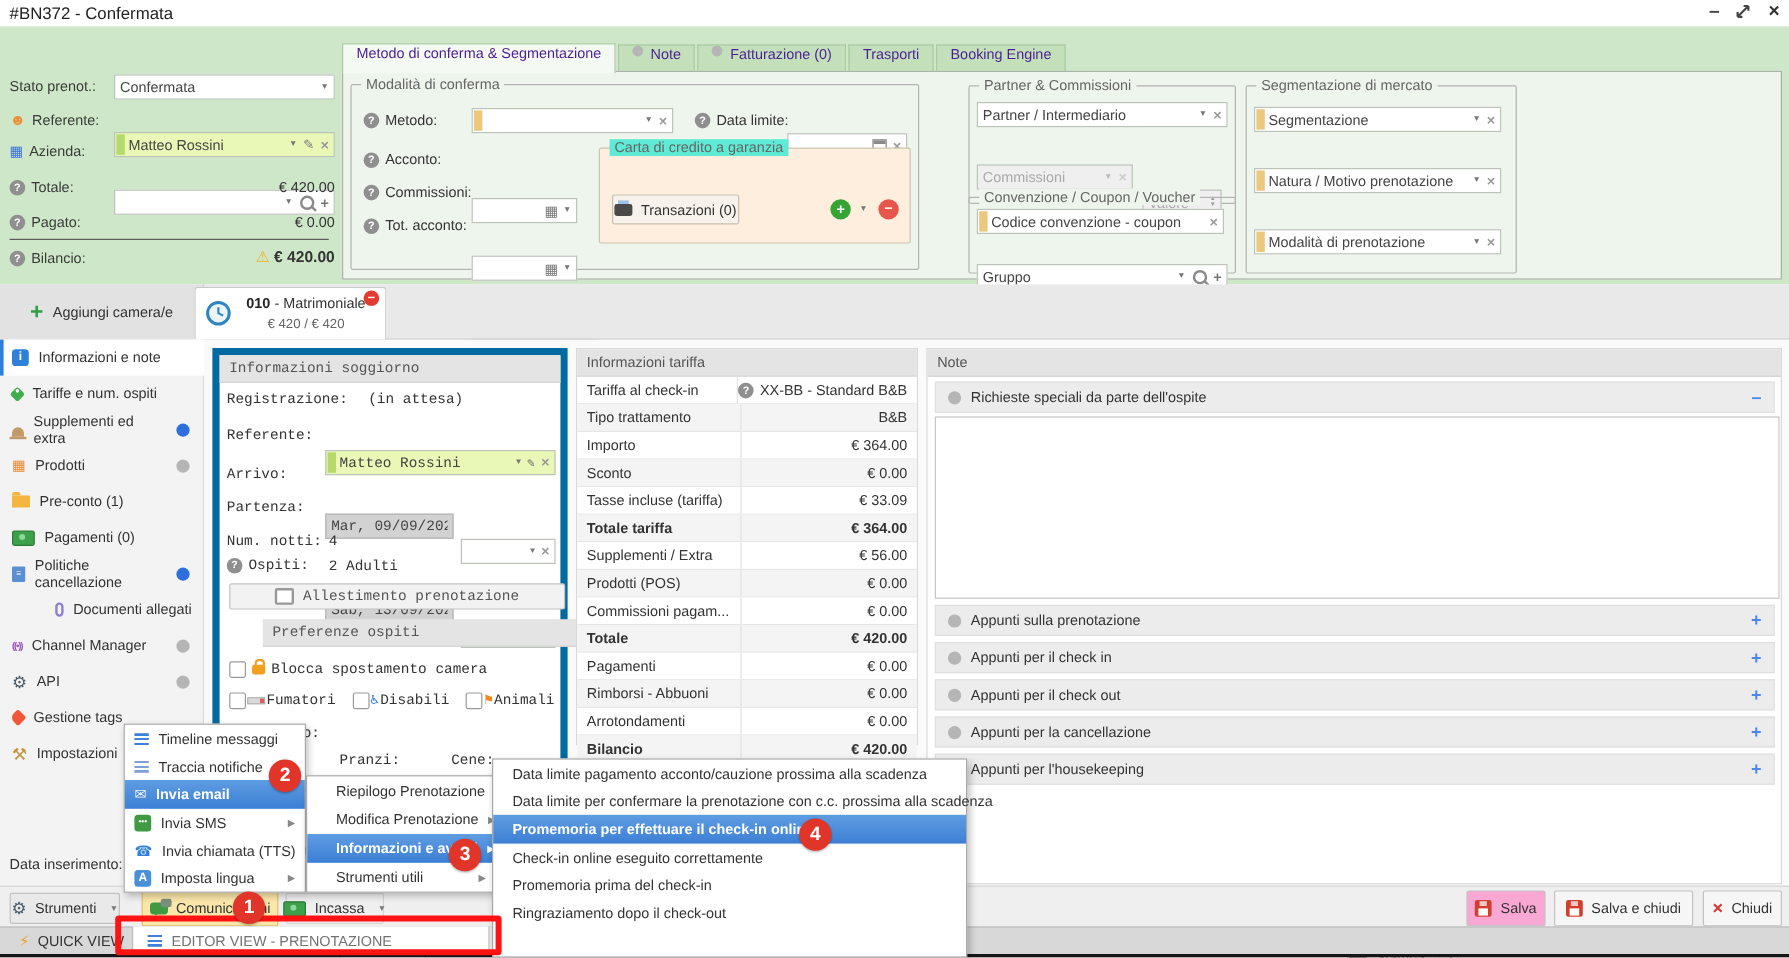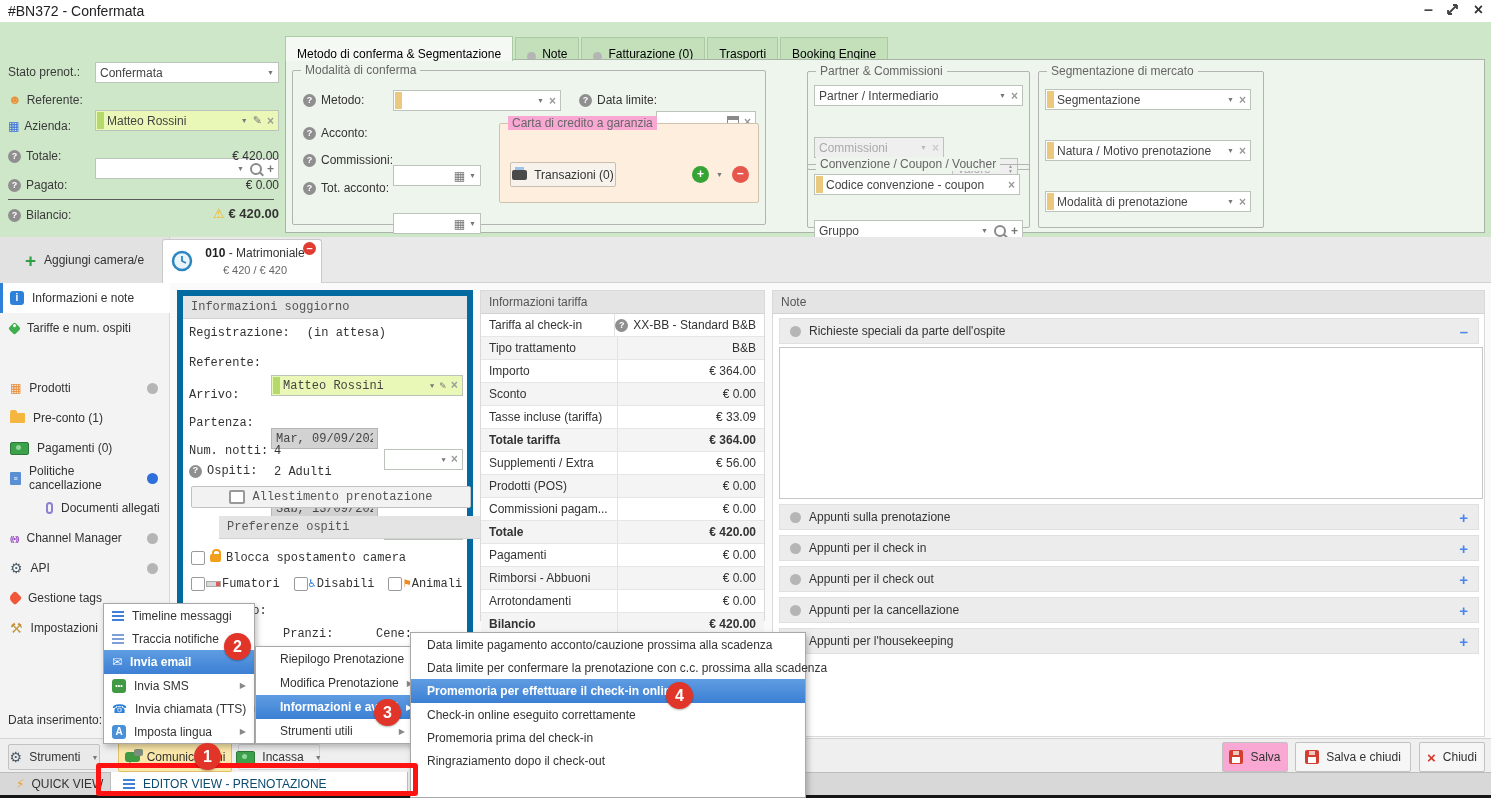--- a/index.html
+++ b/index.html
@@ -57,21 +57,21 @@
   .i-prod{color:#e8872e;font-size:12px;line-height:1;flex:none}
   .i-sig{color:#9b4fc0;font-weight:bold;font-size:8px;letter-spacing:-1px;flex:none}
   .i-mon{display:inline-block;width:12px;height:10px;border:2px solid #4a90d9;background:#fff;border-radius:2px;flex:none}
   .gcirc{display:inline-block;width:17px;height:17px;border-radius:50%;background:#35a435;color:#fff;font-weight:bold;font-size:12px;line-height:17px;text-align:center;flex:none}
   .rcirc{display:inline-block;width:17px;height:17px;border-radius:50%;background:#e6564d;color:#fff;font-weight:bold;font-size:12px;line-height:15px;text-align:center;flex:none}
   .spin{display:inline-flex;flex-direction:column;font-size:5px;line-height:5px;color:#999;margin-left:4px}
   
   .lrow{position:absolute;display:flex;align-items:center;gap:5px;white-space:nowrap}
   .rlab{color:#3a3a3a}
   
-  .tab{display:inline-flex;align-items:flex-end;gap:6px;padding:0 11px;height:23px;background:#c3e0bb;border:1px solid #a9cba1;border-bottom:none;color:#000000;margin-right:2px;font-size:12px}
+  .tab{display:inline-flex;align-items:flex-start;gap:6px;padding:0 11px;height:23px;background:#c3e0bb;border:1px solid #a9cba1;border-bottom:none;color:#4c1d95;margin-right:2px;font-size:12px}
   .tab.active{background:#f4f9f3;height:24px;position:relative;z-index:2}
   
   .sbitem{position:absolute;left:0;width:170px;height:30px;display:flex;align-items:center;gap:8px;padding-left:10px;box-sizing:border-box}
   .sbitem.sel{background:#fff;border-left:3px solid #2f80d8;padding-left:7px}
   .sbitem .lb{flex:1;color:#333}
   
   .trow{display:flex;height:22px;align-items:center;border-bottom:1px solid #e6e6e6;background:#fff}
   .trow.alt{background:#f4f4f4}
   .trow.b{font-weight:bold}
   .trow .tl{width:128px;padding-left:8px;border-right:1px solid #e2e2e2;align-self:stretch;display:flex;align-items:center;white-space:nowrap;overflow:hidden}
@@ -220,21 +220,21 @@
       </div>
       <div class="lrow" style="left:10px;top:110px;">
         <span class="hicon">?</span>
           <span>Tot. acconto:</span>
       </div>
       <div class="field abs" style="left:100px;top:107px;width:102px;background:#d9d9d9;justify-content:flex-end;">
         <span style="margin-left:auto;color:#555;">0</span>
       </div>
 
       <div class="grp" style="left:206px;top:52px;width:258px;height:78px;background:#fdeedd;border-color:#cfc2ae;">
-        <span class="gt" style="background:#f9a8d4;">Carta di credito a garanzia</span>
+        <span class="gt" style="background:#5eead4;">Carta di credito a garanzia</span>
         <div class="btn" style="left:10px;top:38px;width:106px;height:25px;position:absolute;background:#f7f3ec;border-color:#c9bfae;">
           <span class="i-print"></span>
             <span>Transazioni (0)</span>
         </div>
         <div class="abs" style="left:192px;top:42px;display:flex;align-items:center;gap:3px;">
           <span class="gcirc">+</span>
           <span class="caret">▼</span>
           <span class="rcirc" style="margin-left:6px;">–</span>
         </div>
       </div>
@@ -320,20 +320,25 @@
   </div>
 
   <div class="abs" style="left:0;top:283px;width:170px;height:455px;background:#f3f3f3;border-right:1px solid #dadada;box-sizing:border-box;"></div>
   <div class="sbitem sel" style="top:283px;">
     <span class="i-sq" style="background:#2f80d8;">i</span>
       <span class="lb">Informazioni e note</span>
   </div>
   <div class="sbitem" style="top:313px;">
     <span class="i-ptag"></span>
       <span class="lb">Tariffe e num. ospiti</span>
+  </div>
+  <div class="sbitem" style="top:343px;">
+    <span class="i-bell"></span>
+      <span class="lb">Supplementi ed extra</span>
+    <span class="dot blue" style="margin-right:12px;"></span>
   </div>
   <div class="sbitem" style="top:373px;">
     <span class="i-prod">▦</span>
       <span class="lb">Prodotti</span>
     <span class="dot gray" style="margin-right:12px;"></span>
   </div>
   <div class="sbitem" style="top:403px;">
     <span class="i-folder"></span>
       <span class="lb">Pre-conto (1)</span>
   </div>
@@ -585,21 +590,21 @@
   <div class="btn" style="left:1419px;top:742px;width:66px;height:30px;background:#f6f6f6;">
     <span style="color:#d8382b;font-weight:bold;font-size:15px;line-height:1;">×</span>
     <span>Chiudi</span>
   </div>
 
   <div class="abs" style="left:0;top:772px;width:1491px;height:23px;background:#d8d8d8;border-top:1px solid #bdbdbd;box-sizing:border-box;"></div>
   <div class="abs" style="left:6px;top:772px;height:23px;display:flex;align-items:center;gap:7px;padding:0 10px;color:#333;">
     <span style="color:#f0a01e;">⚡</span>
     <span>QUICK VIEW</span>
   </div>
-  <div class="abs" style="left:110px;top:772px;width:298px;height:23px;background:#fff;border-left:1px solid #bdbdbd;border-right:1px solid #bdbdbd;display:flex;align-items:center;gap:8px;padding:0 12px;box-sizing:border-box;color:#0c4a6e;">
+  <div class="abs" style="left:110px;top:772px;width:298px;height:23px;background:#fff;border-left:1px solid #bdbdbd;border-right:1px solid #bdbdbd;display:flex;align-items:center;gap:8px;padding:0 12px;box-sizing:border-box;color:#737373;">
     <span class="i-list"></span>
     <span>EDITOR VIEW - PRENOTAZIONE</span>
   </div>
   <div class="abs" style="left:408px;top:772px;width:130px;height:23px;background:#ececec;border-right:1px solid #bdbdbd;display:flex;align-items:center;gap:8px;padding:0 10px;box-sizing:border-box;color:#333;">
     <span class="i-mon"></span>
     <span>MY RECEPTION</span>
   </div>
   <div class="abs" style="left:0;top:795px;width:1491px;height:3px;background:#161616;"></div>
 
   <div class="menu" style="left:103px;top:603px;width:150px;z-index:50;">

